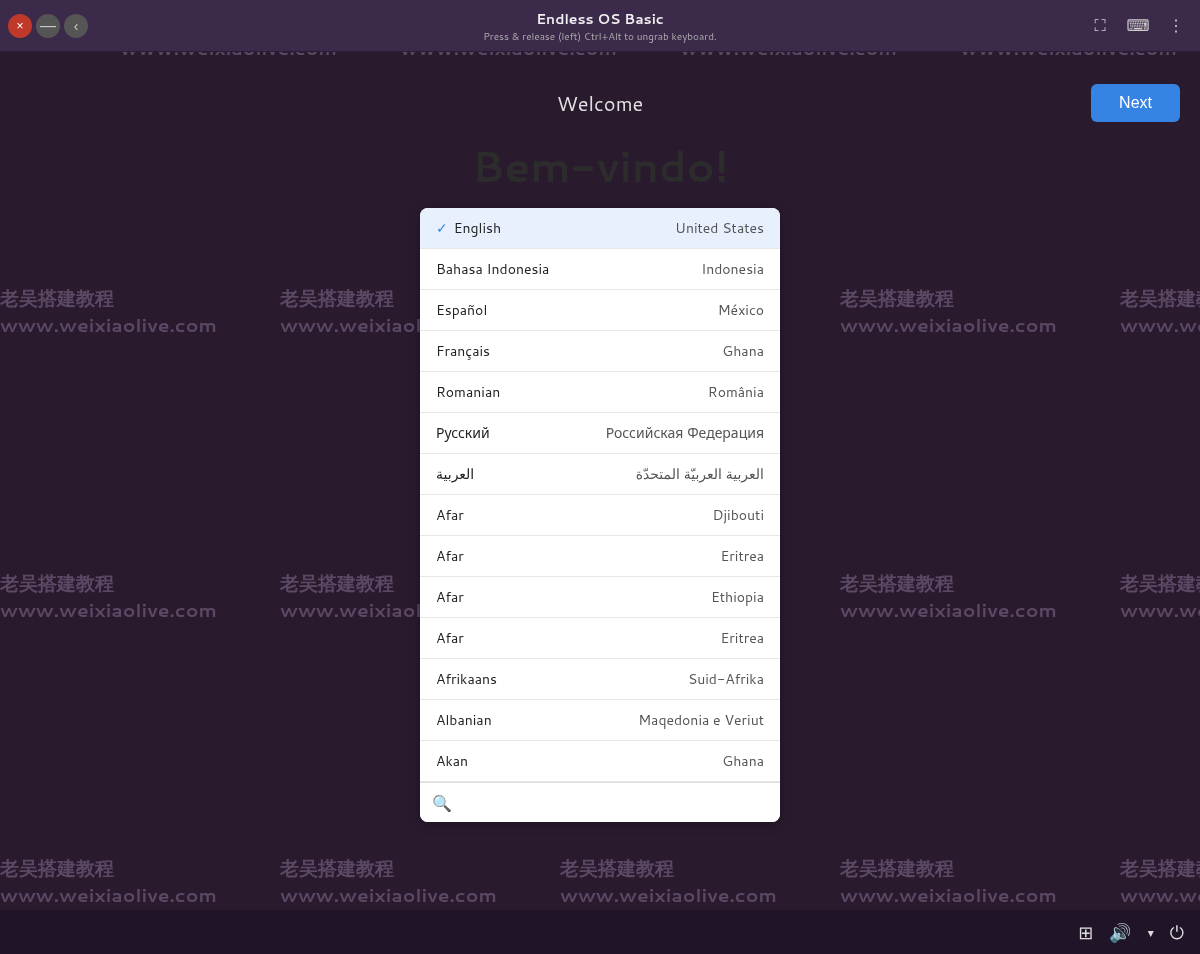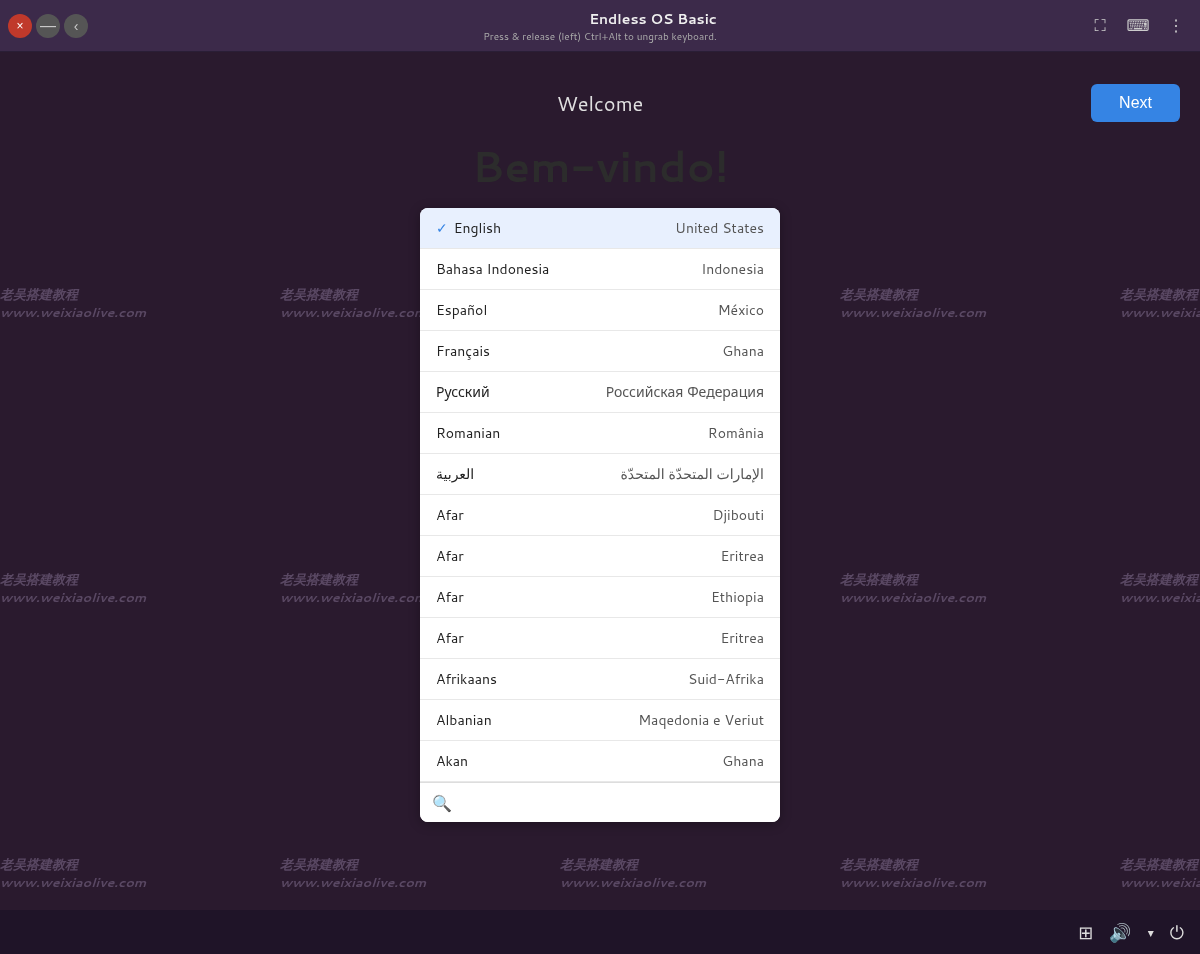--- a/index.html
+++ b/index.html
@@ -16,26 +16,25 @@
     
     .watermark-bg {
       position: absolute;
       inset: 0;
       z-index: 0;
       overflow: hidden;
     }
     .watermark-text {
       position: absolute;
       color: rgba(180, 160, 200, 0.35);
-      font-size: 13px;
+      font-size: 19px;
       font-weight: bold;
       white-space: nowrap;
       line-height: 1.4;
       user-select: none;
-      font-style: italic;
     }
 
     
     .titlebar {
       position: relative;
       z-index: 10;
       background: #3c2a4a;
       height: 52px;
       display: flex;
       align-items: center;
@@ -67,21 +66,20 @@
     .titlebar-center {
       position: absolute;
       left: 50%;
       transform: translateX(-50%);
       text-align: center;
     }
     .titlebar-title {
       color: #f0f0f0;
       font-size: 14px;
       font-weight: 600;
-      text-align: right;
     }
     .titlebar-subtitle {
       color: #aaa;
       font-size: 10px;
     }
 
     .titlebar-right {
       display: flex;
       align-items: center;
       gap: 6px;
@@ -318,30 +316,30 @@
         </div>
         <div class="lang-item">
           <span class="lang-name">Español</span>
           <span class="lang-region">México</span>
         </div>
         <div class="lang-item">
           <span class="lang-name">Français</span>
           <span class="lang-region">Ghana</span>
         </div>
         <div class="lang-item">
+          <span class="lang-name">Romanian</span>
+          <span class="lang-region">România</span>
+        </div>
+        <div class="lang-item">
           <span class="lang-name">Русский</span>
           <span class="lang-region">Российская Федерация</span>
         </div>
         <div class="lang-item">
-          <span class="lang-name">Romanian</span>
-          <span class="lang-region">România</span>
-        </div>
-        <div class="lang-item">
           <span class="lang-name">العربية</span>
-          <span class="lang-region">الإمارات المتحدّة المتحدّة</span>
+          <span class="lang-region">العربية العربيّة المتحدّة</span>
         </div>
         <div class="lang-item">
           <span class="lang-name">Afar</span>
           <span class="lang-region">Djibouti</span>
         </div>
         <div class="lang-item">
           <span class="lang-name">Afar</span>
           <span class="lang-region">Eritrea</span>
         </div>
         <div class="lang-item">

